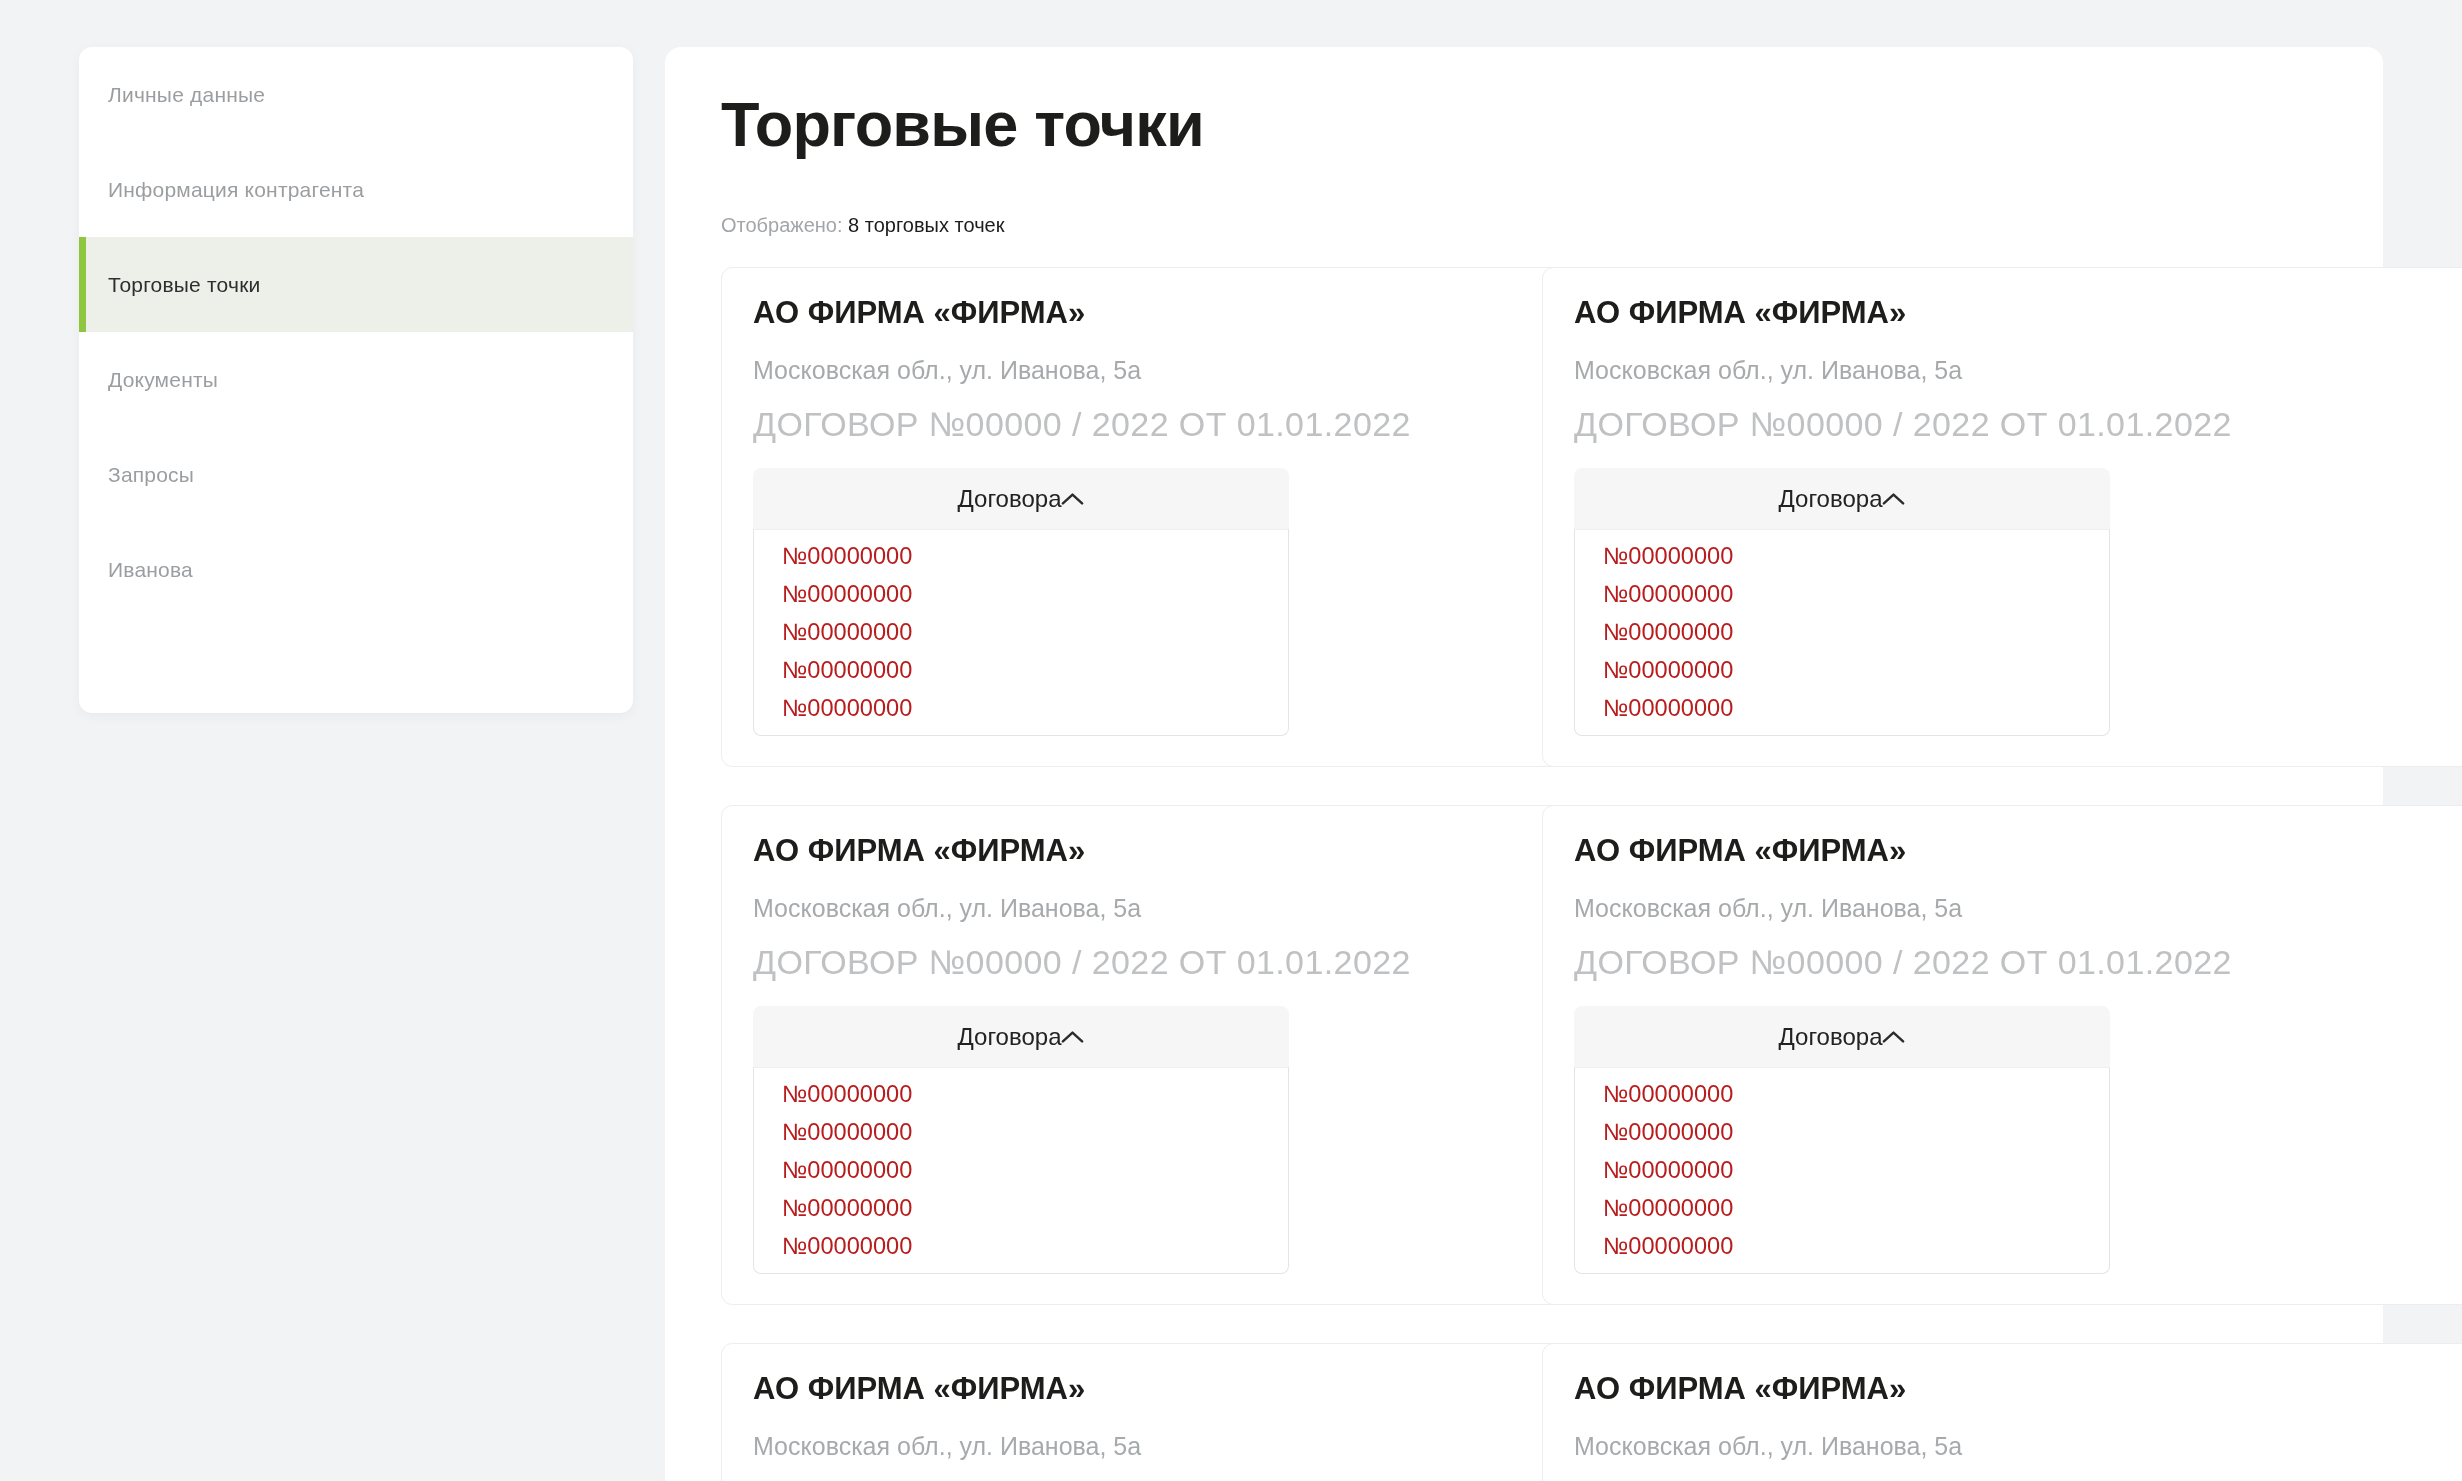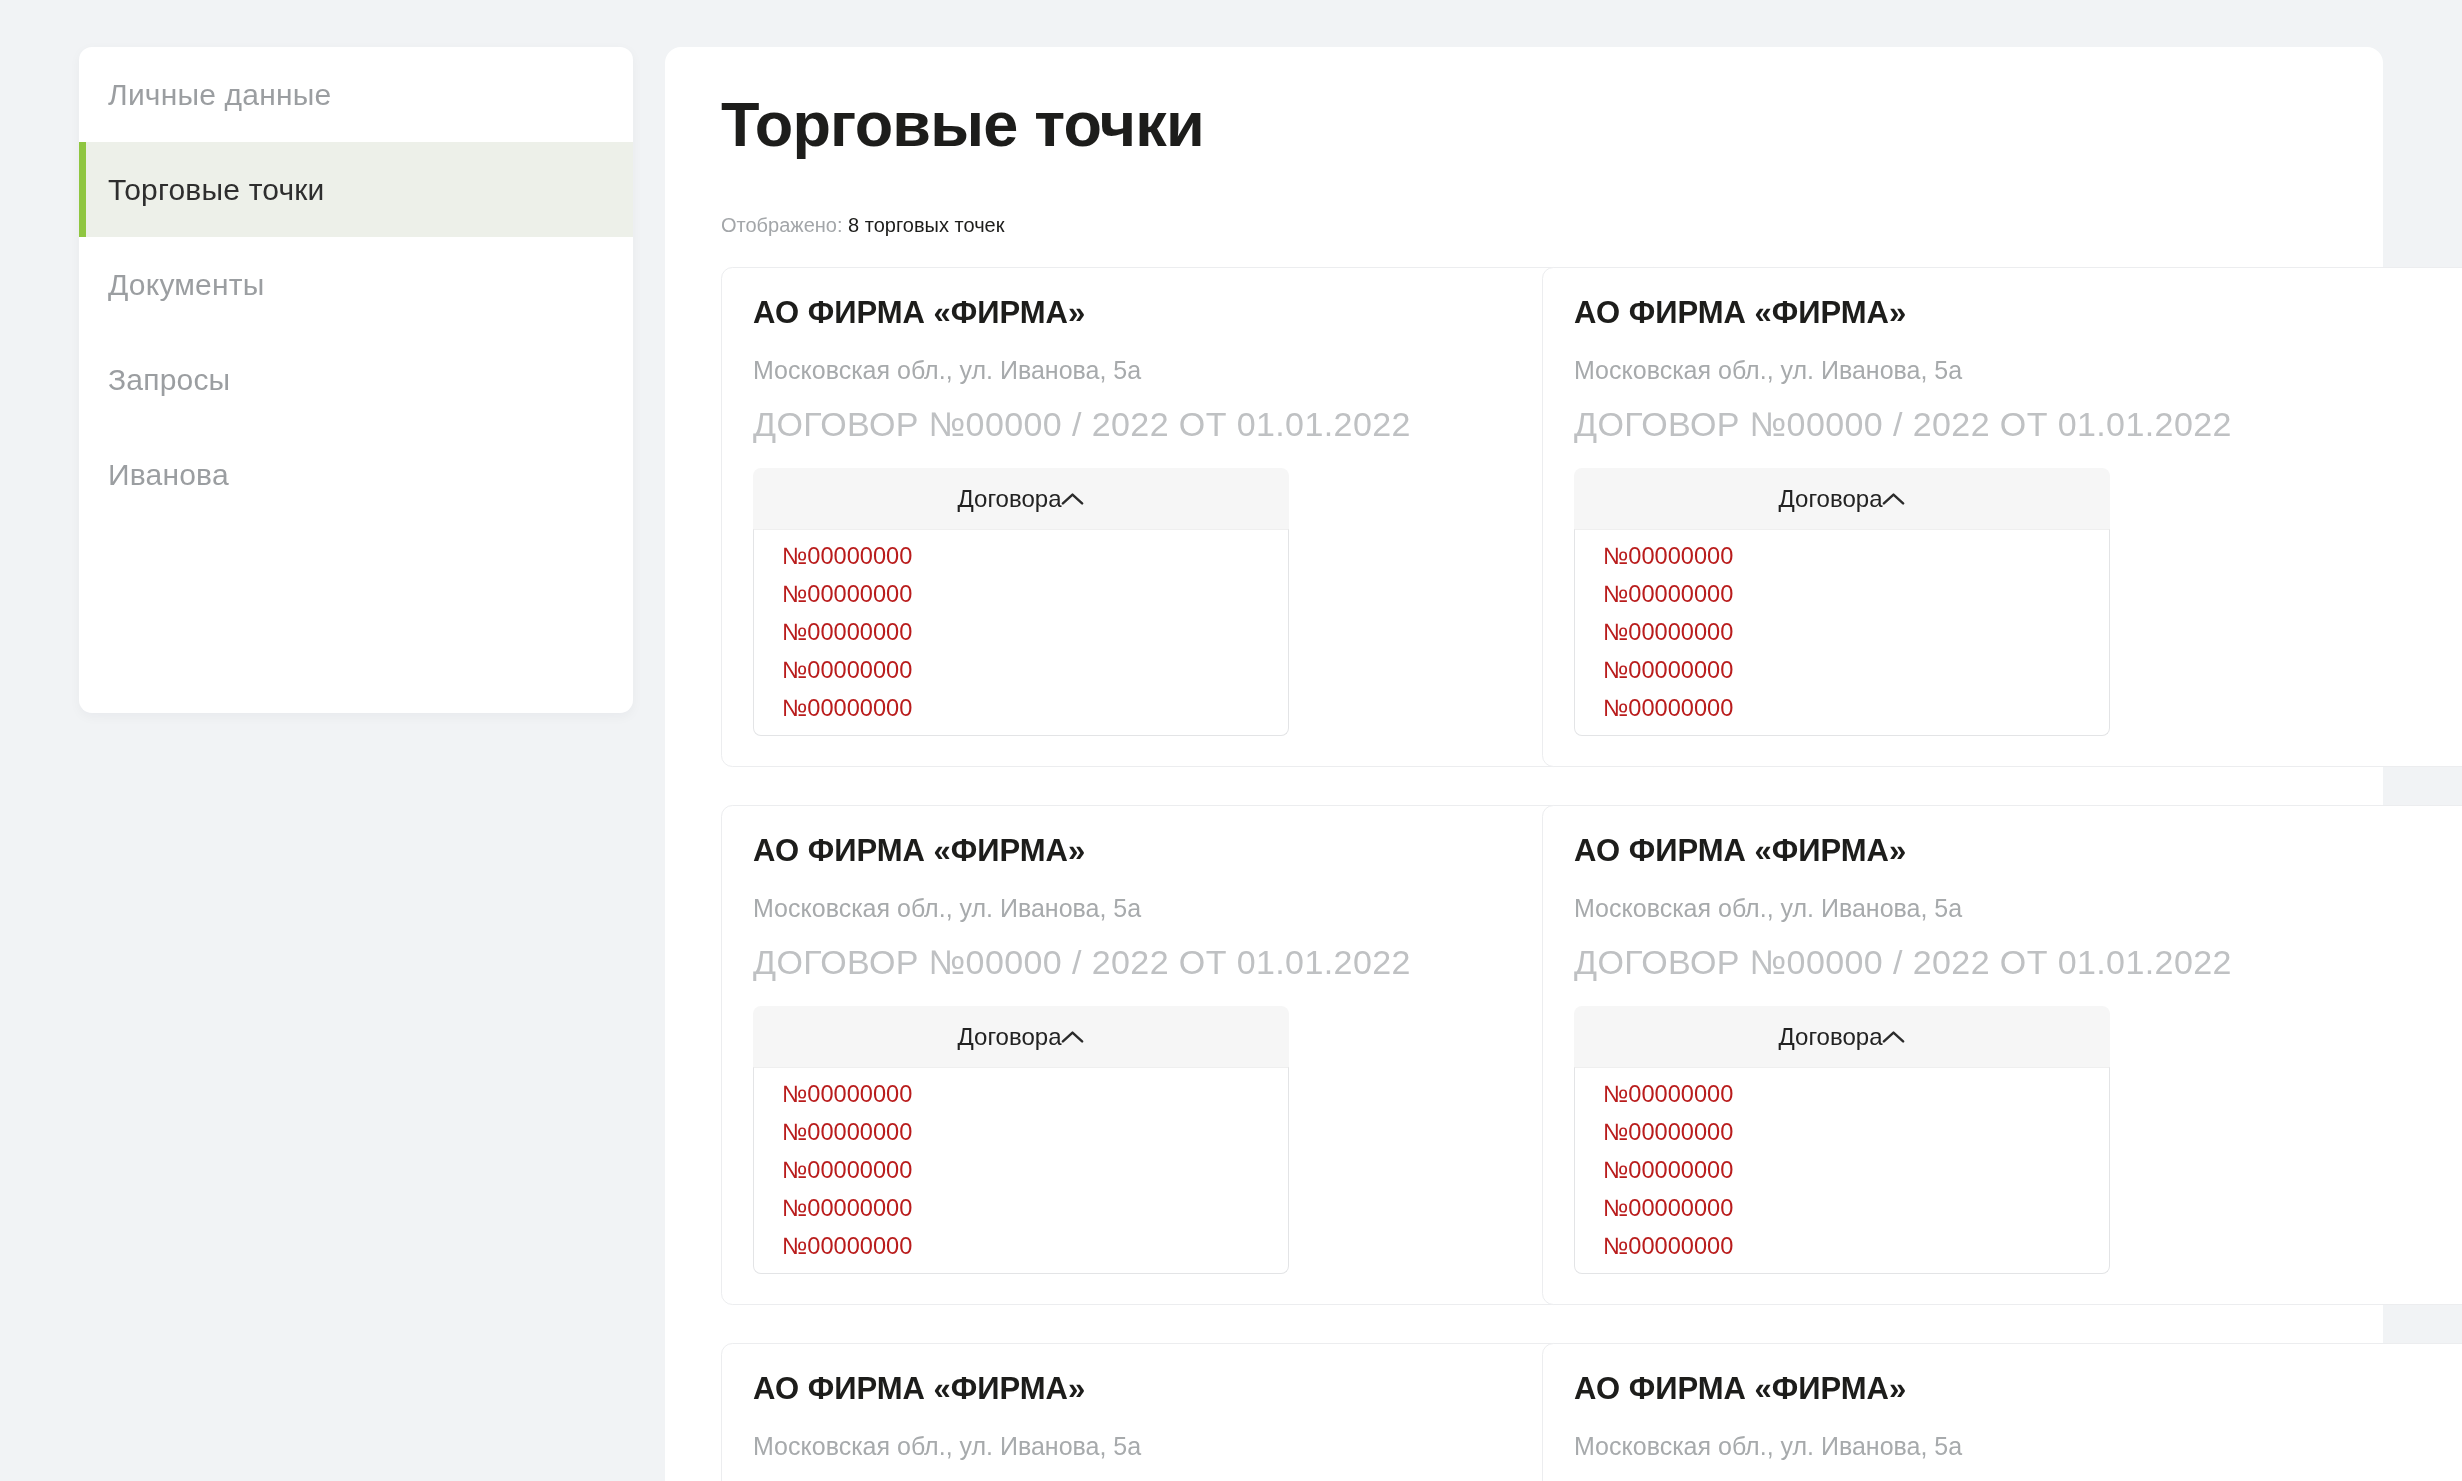--- a/index.html
+++ b/index.html
@@ -29,21 +29,21 @@
     width:554px; height:666px;
     background:#fff; border-radius:13px;
     box-shadow: 0 3.2px 11.4px rgba(20,30,40,0.04);
     overflow:hidden;
   }
   .nav-item{
     position:relative;
     height:95px;
     display:flex; align-items:center;
     padding-left:29px;
-    font-size:30px;
+    font-size:21px;
     color:var(--gray-text);
     cursor:pointer;
     letter-spacing:0.2px;
   }
   .nav-item.active{
     background:#edf0e9;
     color:#2e2e2e;
   }
   .nav-item.active::before{
     content:"";
@@ -133,20 +133,23 @@
   }
 </style>
 </head>
 <body>
 
 <aside class="sidebar">
   <nav>
       <div class="nav-item">
         <span>Личные данные</span>
       </div>
+      <div class="nav-item">
+        <span>Информация контрагента</span>
+      </div>
       <div class="nav-item active">
         <span>Торговые точки</span>
       </div>
       <div class="nav-item">
         <span>Документы</span>
       </div>
       <div class="nav-item">
         <span>Запросы</span>
       </div>
       <div class="nav-item">

